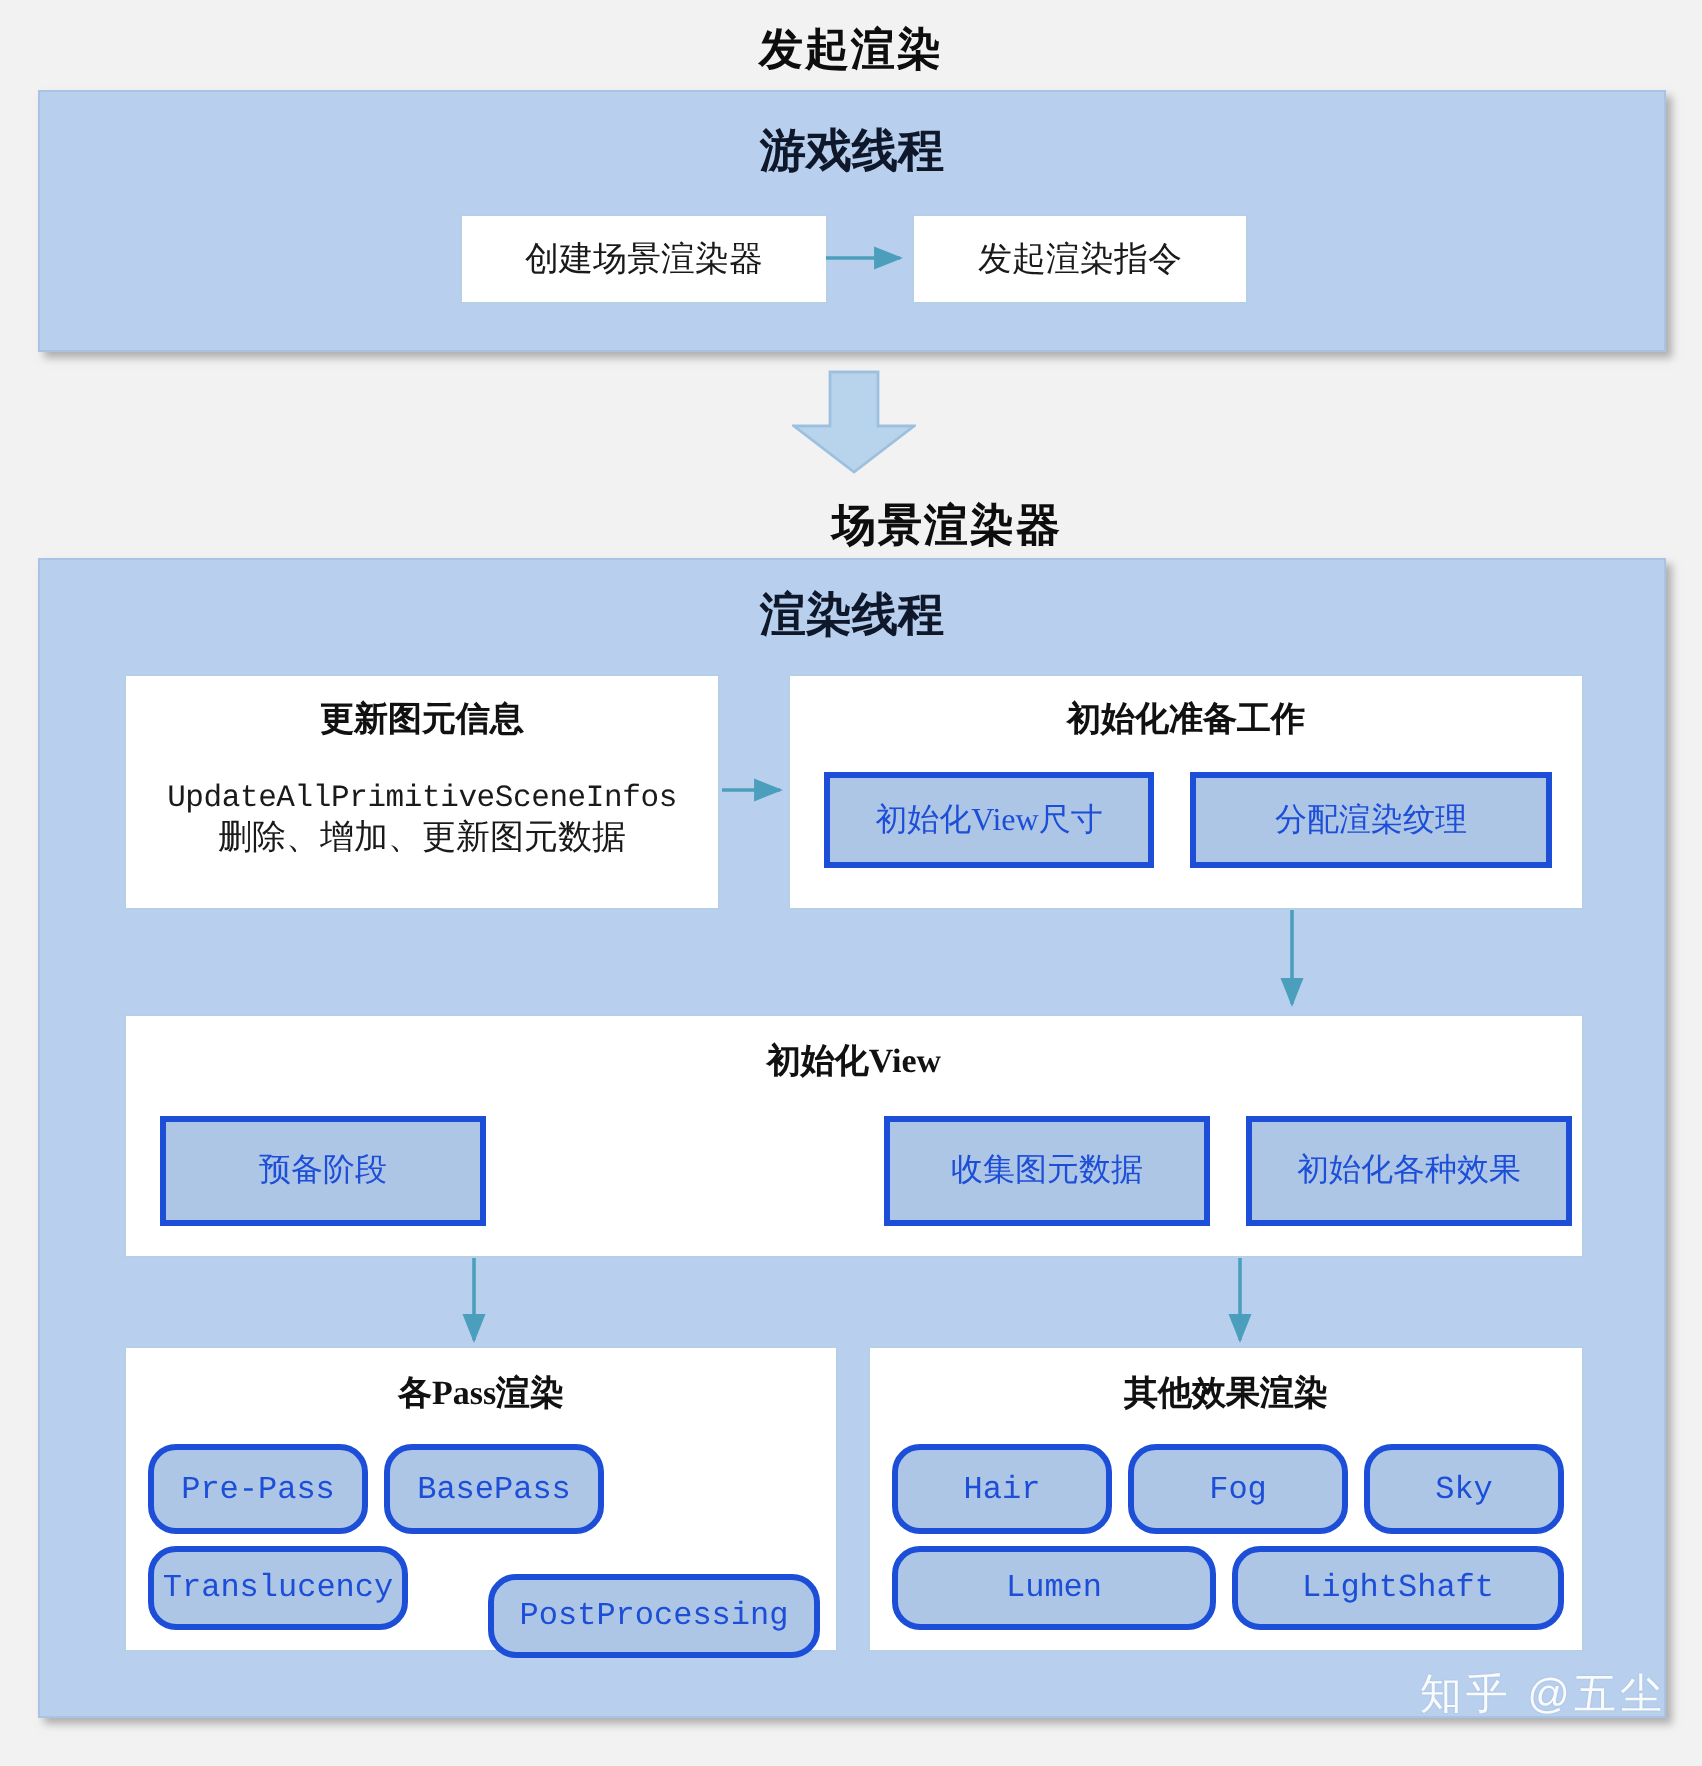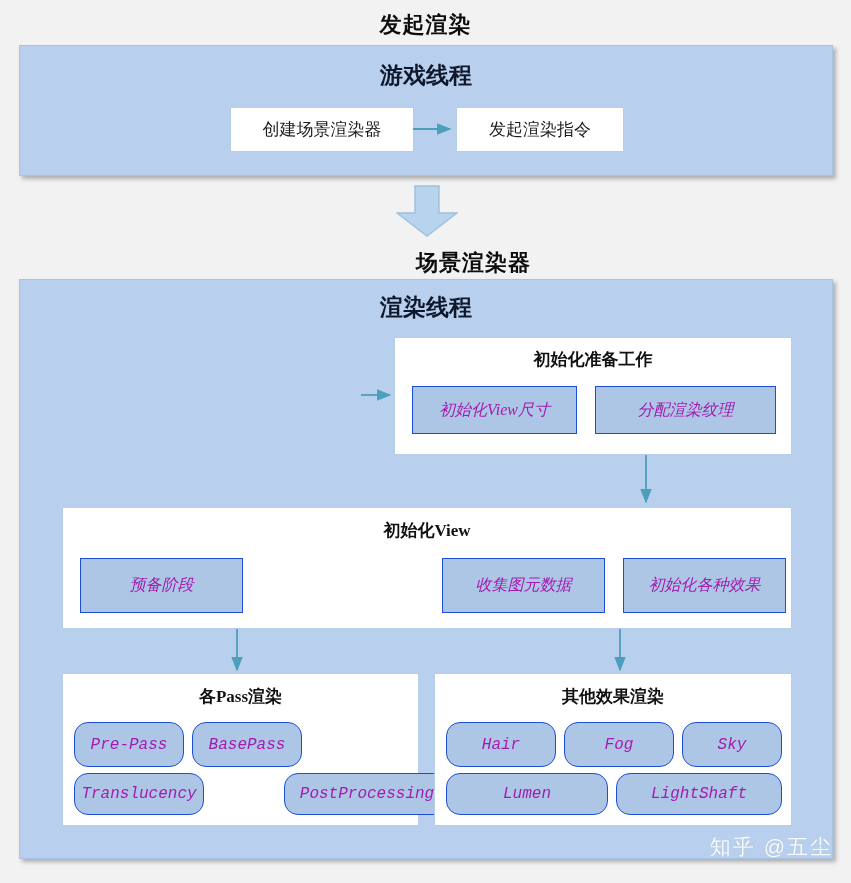--- a/index.html
+++ b/index.html
@@ -81,28 +81,27 @@
     align-items: center;
     justify-content: center;
     font-size: 17px;
     color: #1a1a1a;
   }
 
   
   .leaf-blue {
     position: absolute;
     background: #aec6e5;
-    border: 1px solid #1d4ed8;
+    border: 3px solid #1d4ed8;
     box-sizing: border-box;
     display: flex;
     align-items: center;
     justify-content: center;
     font-size: 16px;
-    color: #a21caf;
-    font-style: italic;
+    color: #1d4ed8;
   }
   .leaf-blue.mono {
     font-family: "Liberation Mono", "DejaVu Sans Mono", monospace;
     font-size: 16px;
     border-radius: 14px;
   }
 
   
   .upd-body {
     position: absolute;
@@ -169,20 +168,27 @@
     <svg width="62" height="52" viewBox="0 0 62 52">
       <polygon points="19,1 43,1 43,28 61,28 31,51 1,28 19,28" fill="#b8d4ec" stroke="#9dc0de" stroke-width="1.4"></polygon>
     </svg>
   </div>
 
   <div class="section-title" id="title-scene">场景渲染器</div>
 
   <div class="panel" id="panel-render">
     <div class="panel-title">渲染线程</div>
 
+    <div class="wbox" style="left:42px; top:57px; width:298px; height:118px;">
+      <div class="wbox-title" style="top:10px;">更新图元信息</div>
+      <div class="upd-body" style="top:52px;">
+        <div class="mono-line">UpdateAllPrimitiveSceneInfos</div>
+        <div class="cn-line">删除、增加、更新图元数据</div>
+      </div>
+    </div>
 
     <div class="wbox" style="left:374px; top:57px; width:398px; height:118px;">
       <div class="wbox-title" style="top:10px;">初始化准备工作</div>
 
       <div class="leaf-blue" style="left:17px; top:48px; width:165px; height:48px;">初始化View尺寸</div>
 
       <div class="leaf-blue" style="left:200px; top:48px; width:181px; height:48px;">分配渲染纹理</div>
     </div>
 
     <div class="wbox" style="left:42px; top:227px; width:730px; height:122px;">
@@ -199,21 +205,21 @@
     <div class="wbox" style="left:42px; top:393px; width:357px; height:153px;">
       <div class="wbox-title" style="top:11px;">各Pass渲染</div>
 
       <div class="leaf-blue mono" style="left:11px; top:48px; width:110px; height:45px;">Pre-Pass</div>
 
       <div class="leaf-blue mono" style="left:129px; top:48px; width:110px; height:45px;">BasePass</div>
 
 
       <div class="leaf-blue mono" style="left:11px; top:99px; width:130px; height:42px;">Translucency</div>
 
-      <div class="leaf-blue mono" style="left:181px; top:99px; width:166px; height:42px;margin-left:40px;">PostProcessing</div>
+      <div class="leaf-blue mono" style="left:181px; top:113px; width:166px; height:42px;">PostProcessing</div>
     </div>
 
     <div class="wbox" style="left:414px; top:393px; width:358px; height:153px;">
       <div class="wbox-title" style="top:11px;">其他效果渲染</div>
 
       <div class="leaf-blue mono" style="left:11px; top:48px; width:110px; height:45px;">Hair</div>
 
       <div class="leaf-blue mono" style="left:129px; top:48px; width:110px; height:45px;">Fog</div>
 
       <div class="leaf-blue mono" style="left:247px; top:48px; width:100px; height:45px;">Sky</div>

